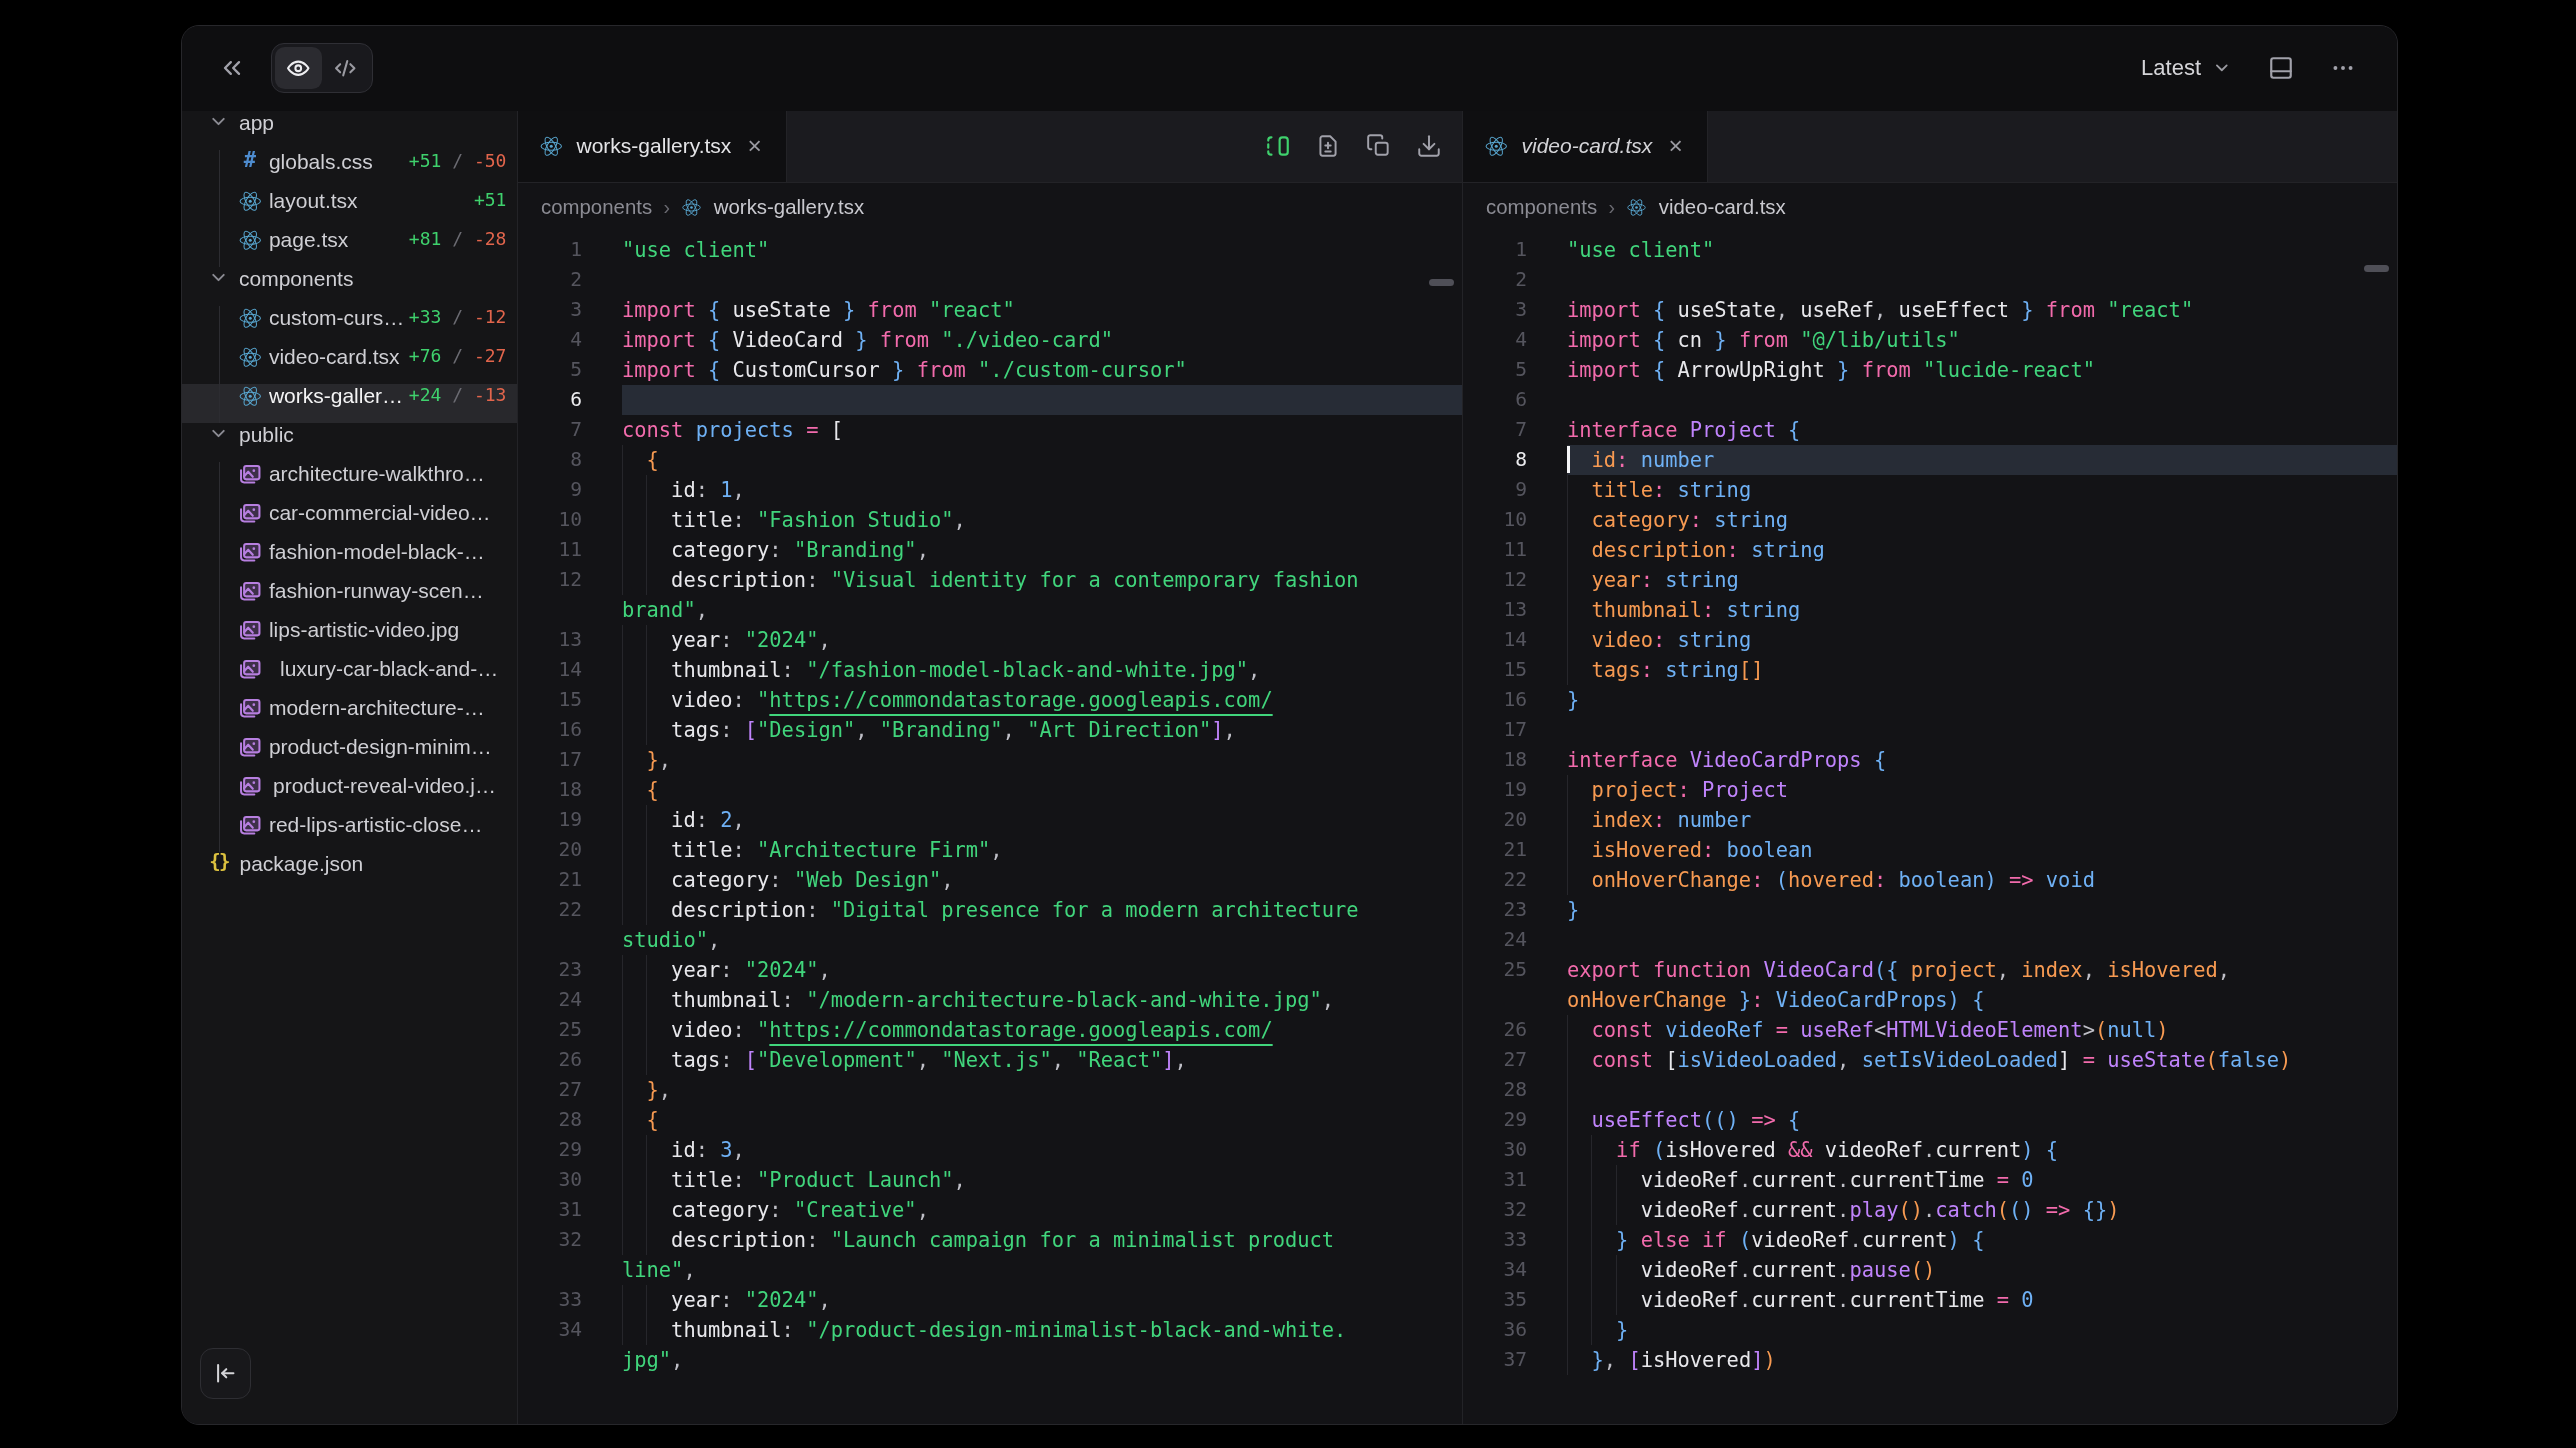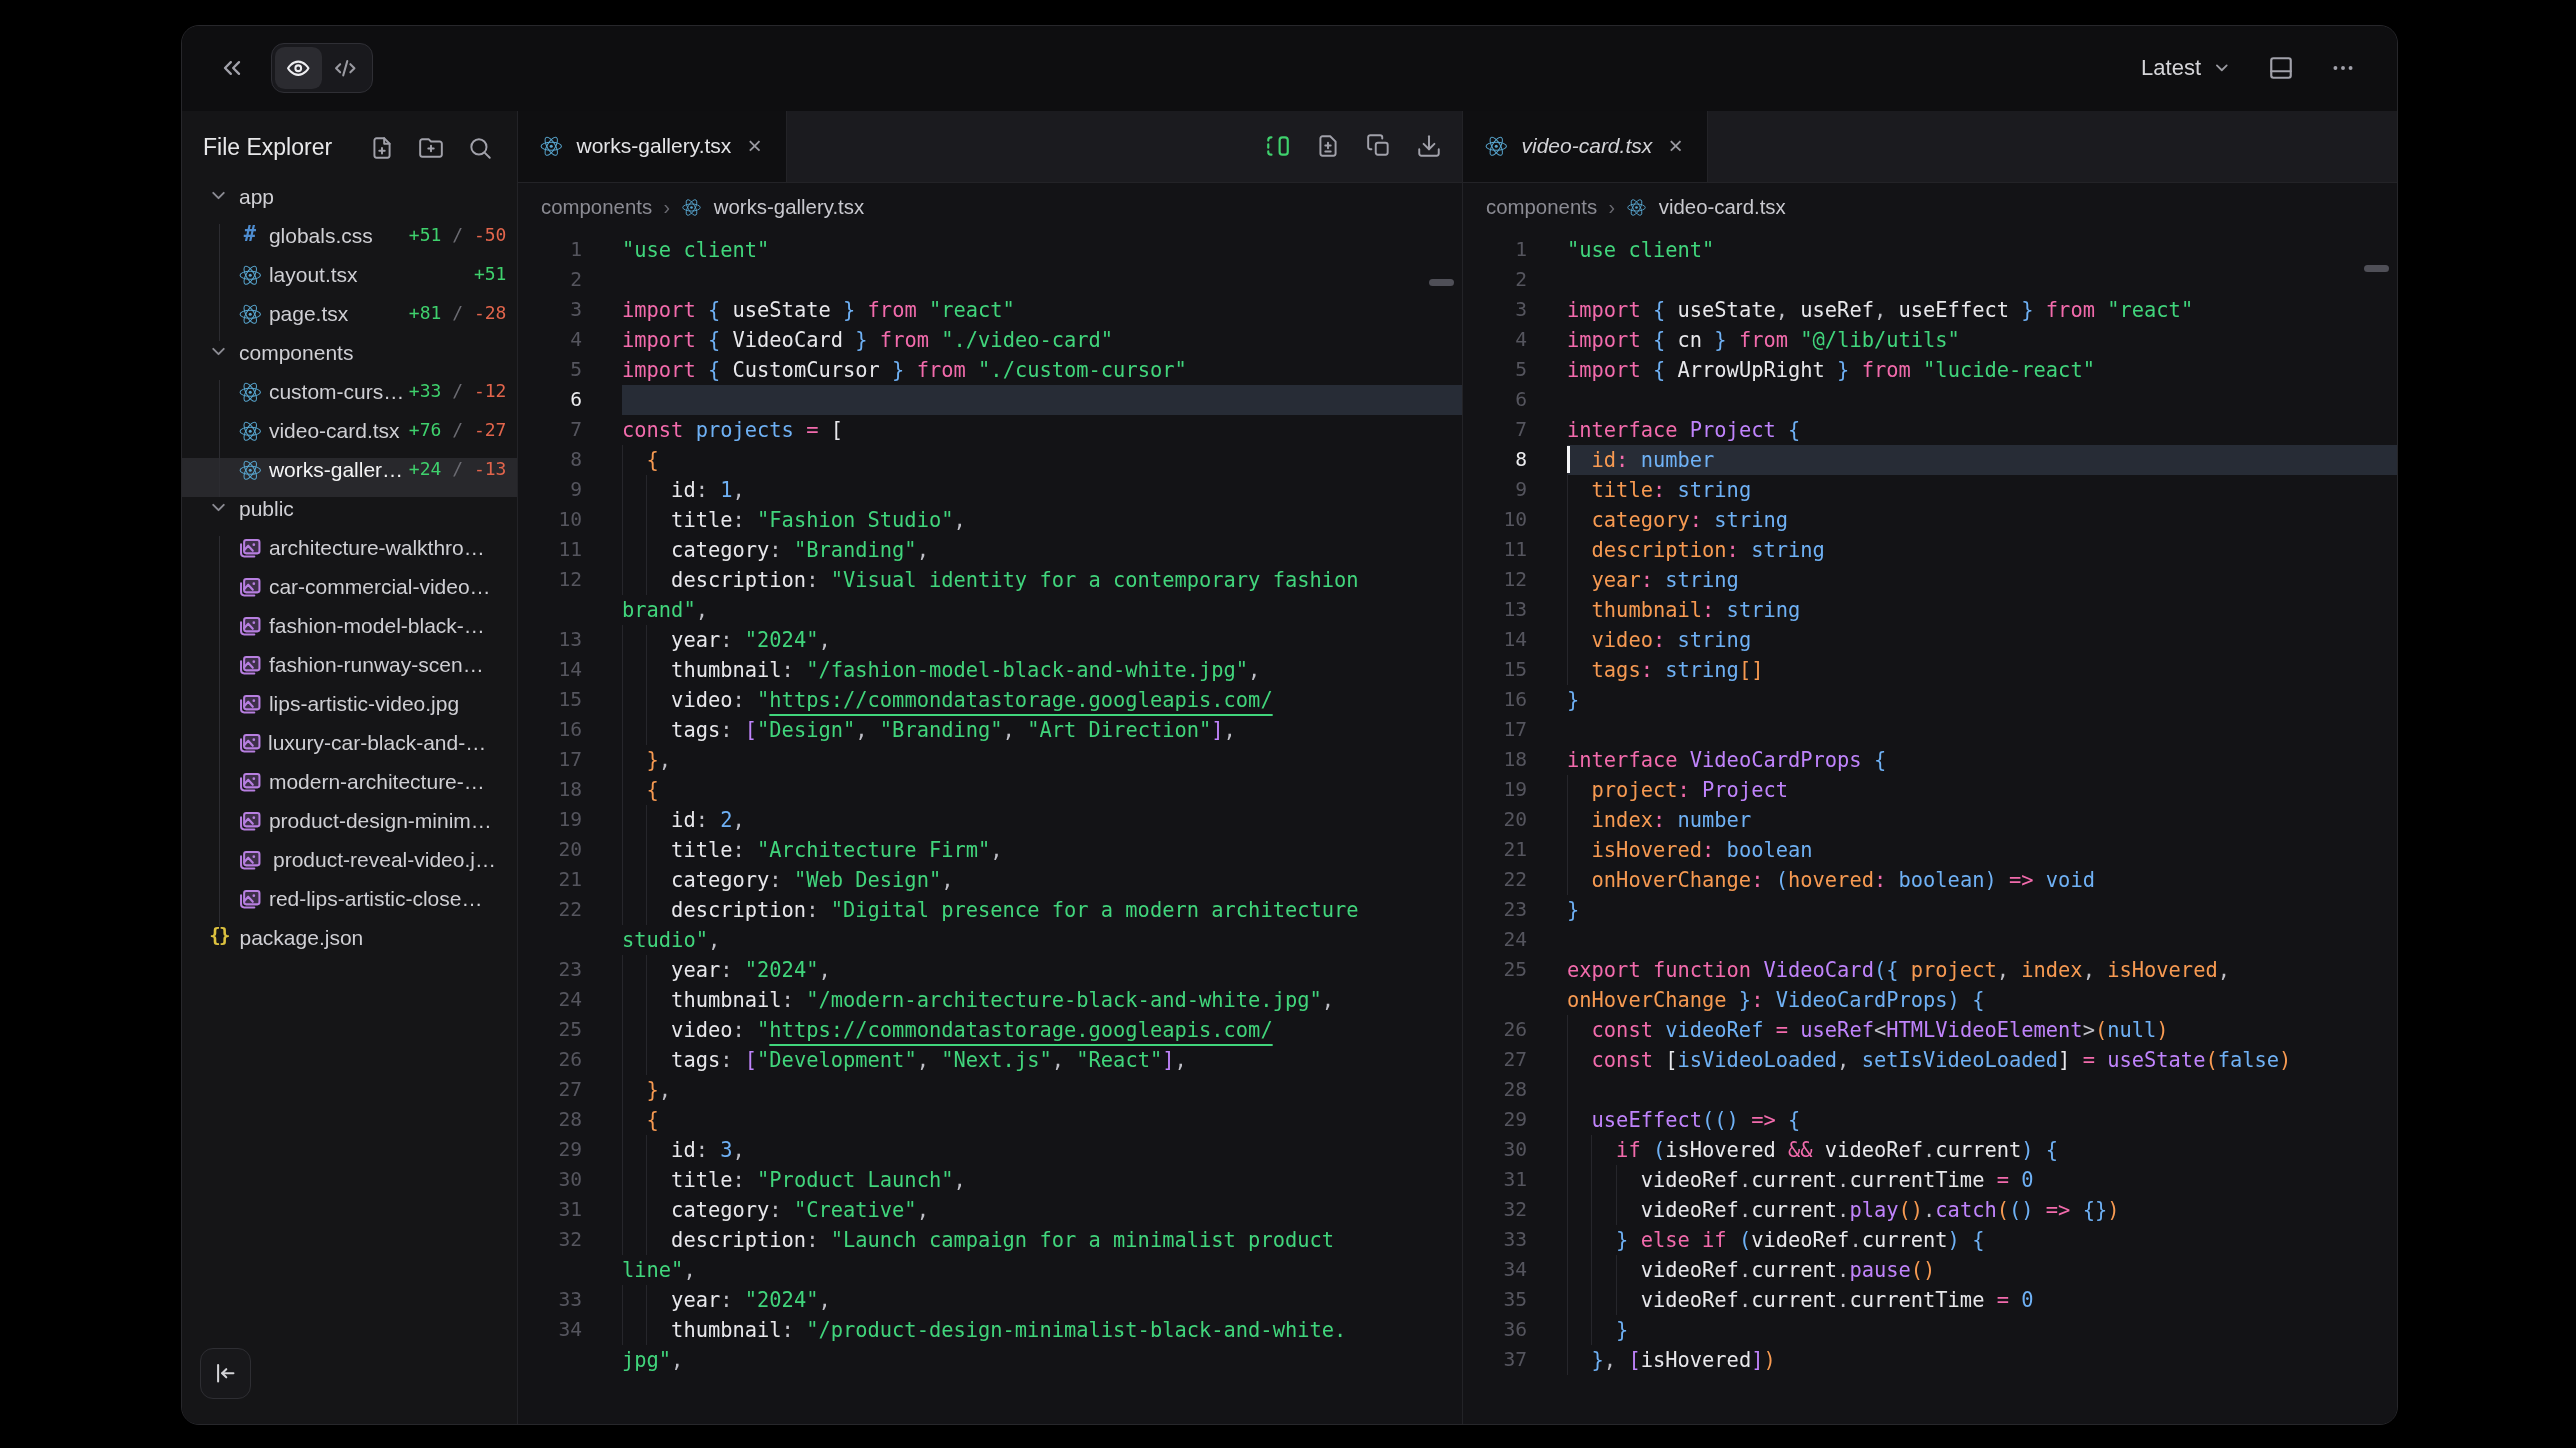--- a/index.html
+++ b/index.html
@@ -127,46 +127,20 @@
             <circle cx="12" cy="12" r="1.8"></circle>
             <circle cx="19" cy="12" r="1.8"></circle>
           </svg>
       </div>
     </div>
   </div>
 
   <div class="main">
 
     <div class="sidebar">
-      <div class="sb-head">
-        <div class="sb-title">File Explorer</div>
-        <div class="sb-icons">
-          <div class="ibtn">
-            <svg width="26" height="26" viewBox="0 0 24 24" fill="none" stroke="currentColor" stroke-width="1.8" stroke-linecap="round" stroke-linejoin="round">
-                <path d="M14 3H7a2 2 0 0 0-2 2v14a2 2 0 0 0 2 2h10a2 2 0 0 0 2-2V8z"></path>
-                <path d="M14 3v5h5"></path>
-                <line x1="12" y1="12" x2="12" y2="17"></line>
-                <line x1="9.5" y1="14.5" x2="14.5" y2="14.5"></line>
-              </svg>
-          </div>
-          <div class="ibtn">
-            <svg width="26" height="26" viewBox="0 0 24 24" fill="none" stroke="currentColor" stroke-width="1.8" stroke-linecap="round" stroke-linejoin="round">
-                <path d="M4 20h16a2 2 0 0 0 2-2V8a2 2 0 0 0-2-2h-8l-2-2H4a2 2 0 0 0-2 2v12a2 2 0 0 0 2 2z"></path>
-                <line x1="12" y1="10" x2="12" y2="15"></line>
-                <line x1="9.5" y1="12.5" x2="14.5" y2="12.5"></line>
-              </svg>
-          </div>
-          <div class="ibtn">
-            <svg width="26" height="26" viewBox="0 0 24 24" fill="none" stroke="currentColor" stroke-width="1.8" stroke-linecap="round">
-                <circle cx="11" cy="11" r="7"></circle>
-                <line x1="16.5" y1="16.5" x2="21" y2="21"></line>
-              </svg>
-          </div>
-        </div>
-      </div>
       <div class="tree" id="tree">
           <div class="trow">
             <span class="chev">
               <svg width="21" height="21" viewBox="0 0 24 24" fill="none" stroke="currentColor" stroke-width="2.2" stroke-linecap="round" stroke-linejoin="round">
                 <path d="M6 9l6 6 6-6"></path>
               </svg>
             </span>
             <span class="fname" style="margin-left:57px">app</span>
           </div>
           <div class="trow">
@@ -345,21 +319,21 @@
             <span style="margin-left:54px">
               <span class="ficon">
                 <svg width="24.5" height="24.5" viewBox="0 0 24 24" fill="none" stroke="#b77fe0" stroke-width="2" stroke-linecap="round" stroke-linejoin="round">
                   <rect x="6" y="4" width="15" height="13" rx="2" fill="#b77fe0" fill-opacity="0.25"></rect>
                   <circle cx="15.5" cy="8.5" r="1.3" fill="#b77fe0" stroke="none"></circle>
                   <path d="M6 14l4-4.5 4.5 5"></path>
                   <path d="M3 8v9a3 3 0 0 0 3 3h10"></path>
                 </svg>
               </span>
             </span>
-            <span class="fname" style="margin-left:4px">luxury-car-black-and-…</span>
+            <span class="fname" style="margin-left:16px">luxury-car-black-and-…</span>
           </div>
           <div class="trow">
             <span class="guide"></span>
             <span style="margin-left:54px">
               <span class="ficon">
                 <svg width="24.5" height="24.5" viewBox="0 0 24 24" fill="none" stroke="#b77fe0" stroke-width="2" stroke-linecap="round" stroke-linejoin="round">
                   <rect x="6" y="4" width="15" height="13" rx="2" fill="#b77fe0" fill-opacity="0.25"></rect>
                   <circle cx="15.5" cy="8.5" r="1.3" fill="#b77fe0" stroke="none"></circle>
                   <path d="M6 14l4-4.5 4.5 5"></path>
                   <path d="M3 8v9a3 3 0 0 0 3 3h10"></path>

